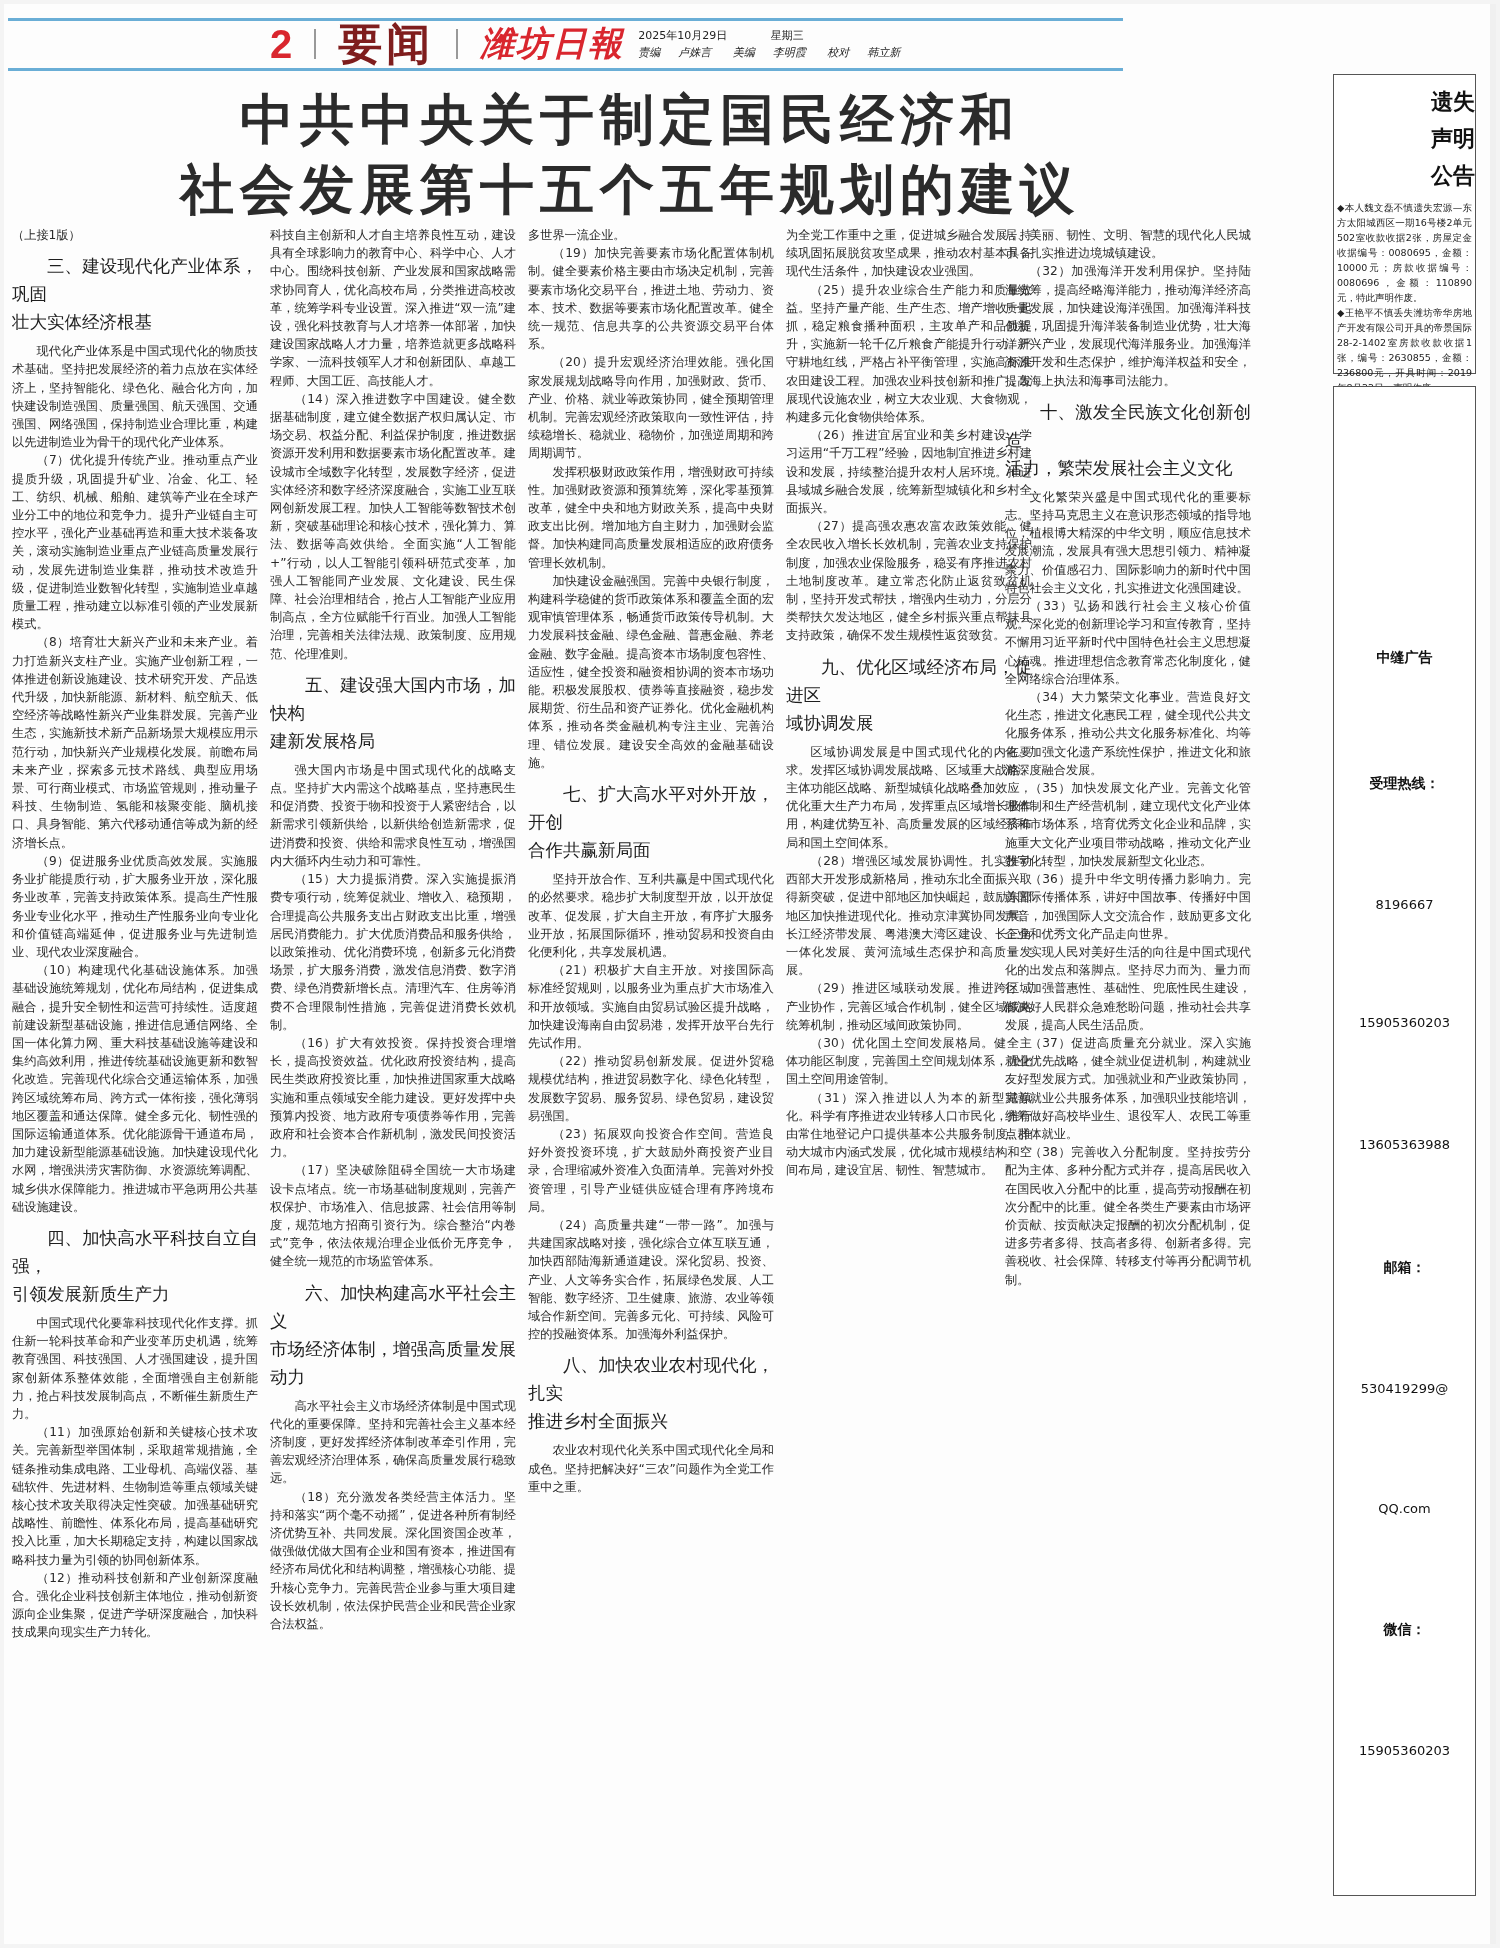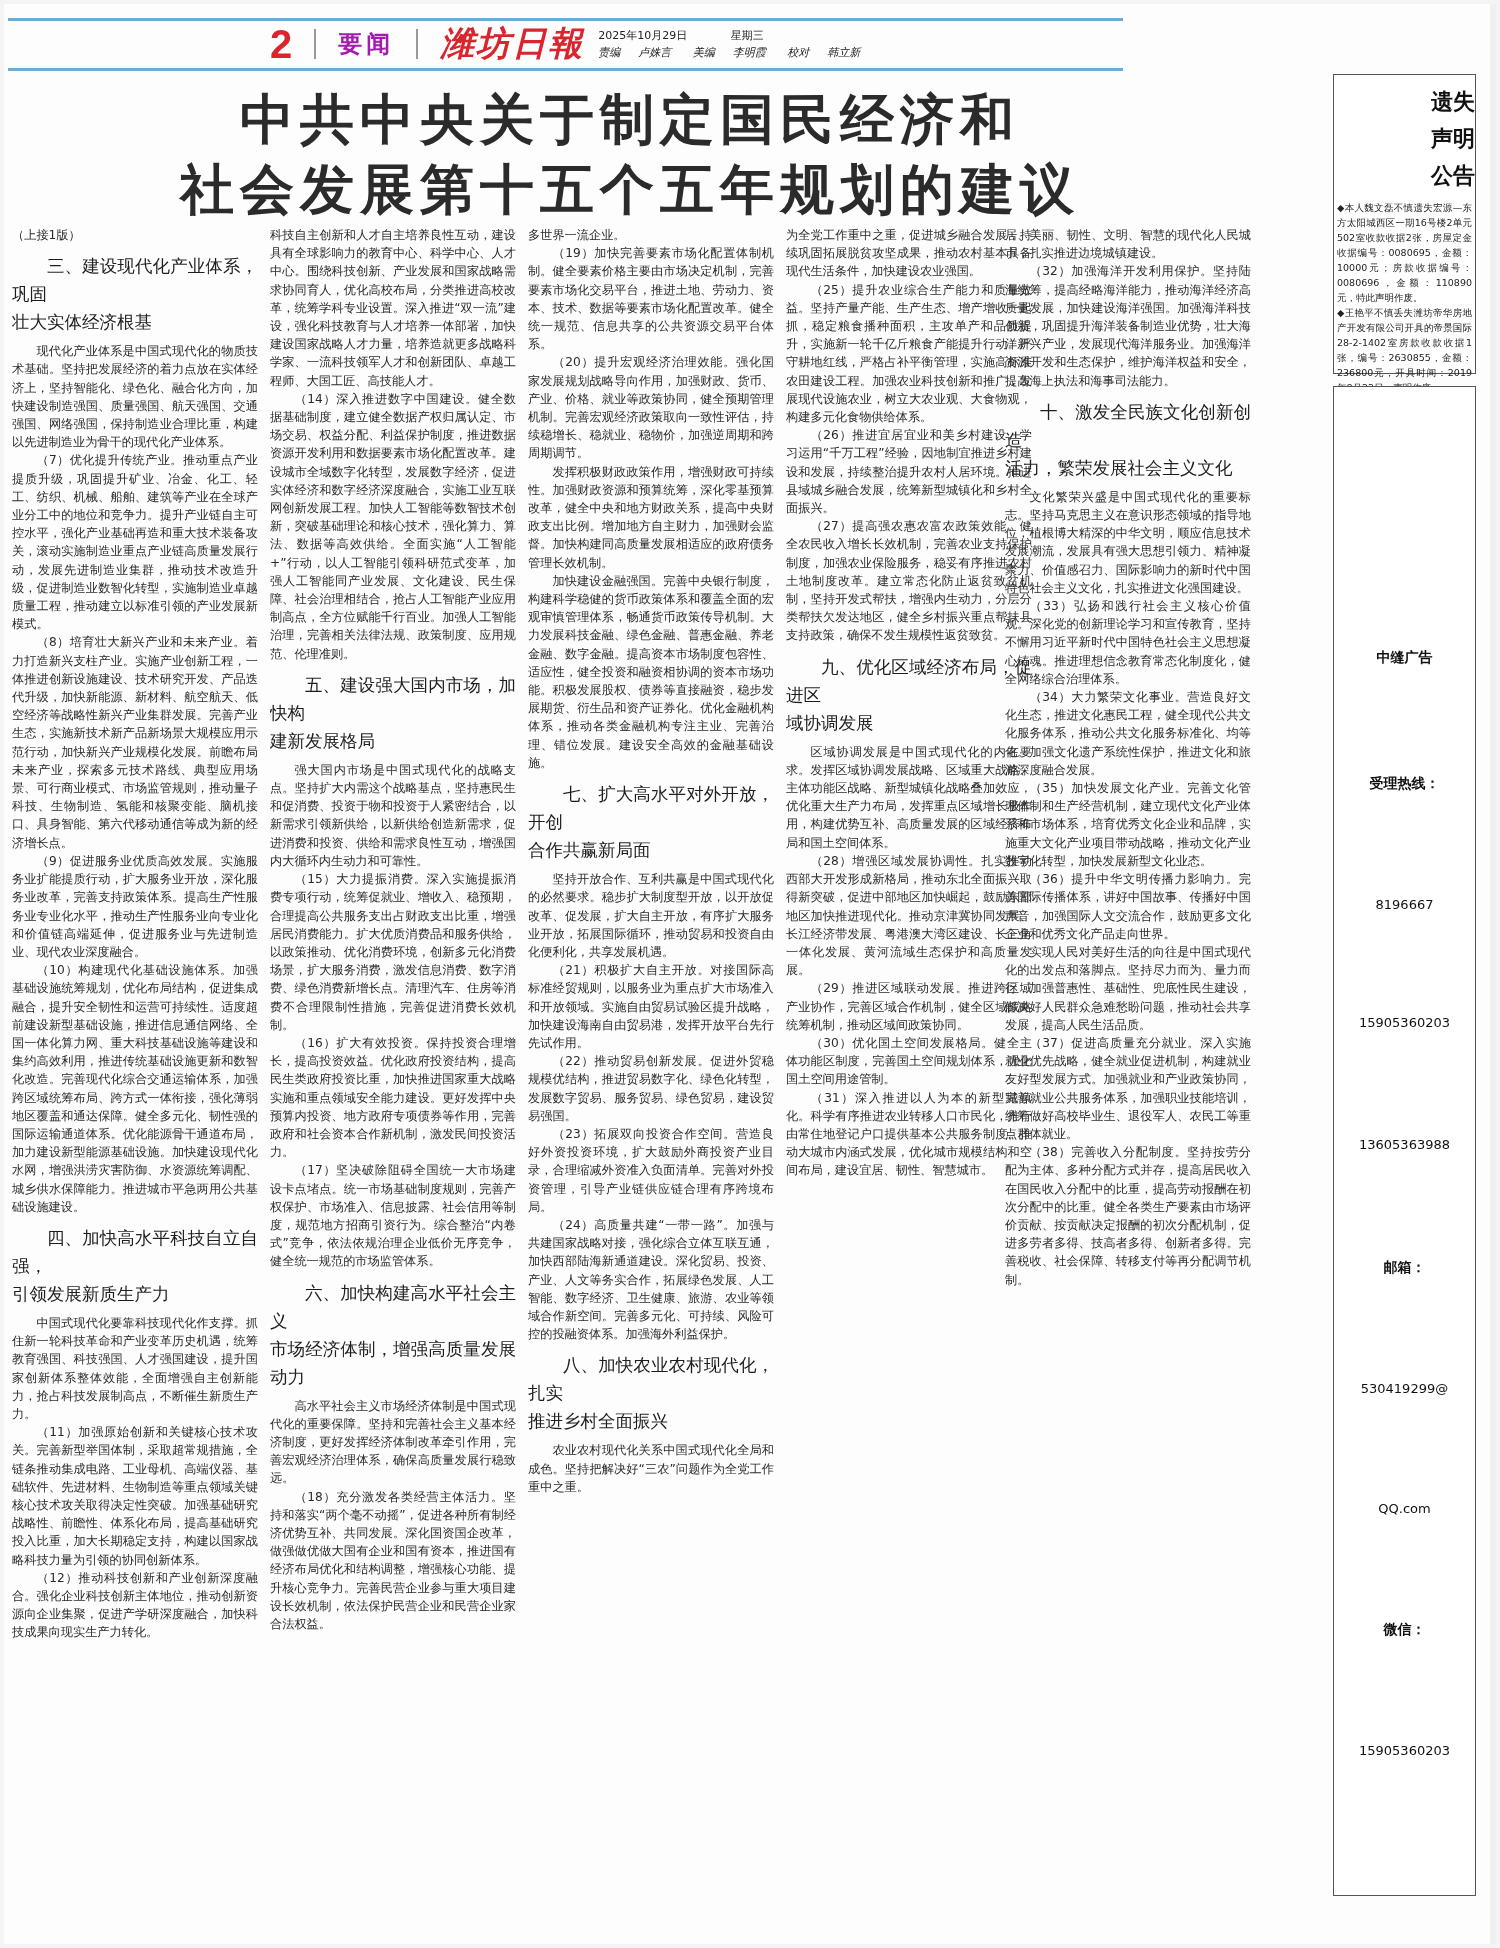--- a/index.html
+++ b/index.html
@@ -9,21 +9,21 @@
   .page { position: absolute; left: 0; top: 0; width: 1500px; height: 1948px; background: #f4f4f4; }
   .paper { position: absolute; left: 4px; top: 4px; width: 1490px; height: 1940px; background: #fdfdfd; }
 
   
   .mast-line { position: absolute; left: 8px; height: 3px; background: #6aaed6; width: 1115px; }
   .mast-line.top { top: 18px; }
   .mast-line.bot { top: 68px; }
   .mast { position: absolute; top: 22px; left: 270px; height: 44px; display: flex; align-items: center; }
   .page-num { font-family: "Liberation Sans", sans-serif; font-weight: 700; font-size: 40px; color: #d9262e; line-height: 1; }
   .vbar { width: 2px; height: 30px; background: #999; margin: 0 22px; }
-  .section-name { font-size: 24px; font-weight: 700; color: #a21caf; letter-spacing: 4px; }
+  .section-name { font-size: 44px; font-weight: 700; color: #7f1d1d; letter-spacing: 4px; }
   .paper-name { font-family: "DejaVu Serif", serif; font-size: 34px; font-weight: 700; color: #d9262e; font-style: italic; letter-spacing: 2px; }
   .mast-meta { margin-left: 14px; font-size: 11px; line-height: 17px; color: #222; }
   .mast-meta .weekday { margin-left: 40px; }
   .mast-meta span.sep { margin-right: 18px; font-style: italic; }
 
   
   .headline { position: absolute; top: 84px; left: 0; width: 1250px; text-align: center; font-family: "DejaVu Serif", serif; font-weight: 700; color: #2b2b2b; padding-left: 10px; }
   .headline .l1, .headline .l2 { display: block; font-size: 54px; letter-spacing: 6px; line-height: 70px; }
 
   

